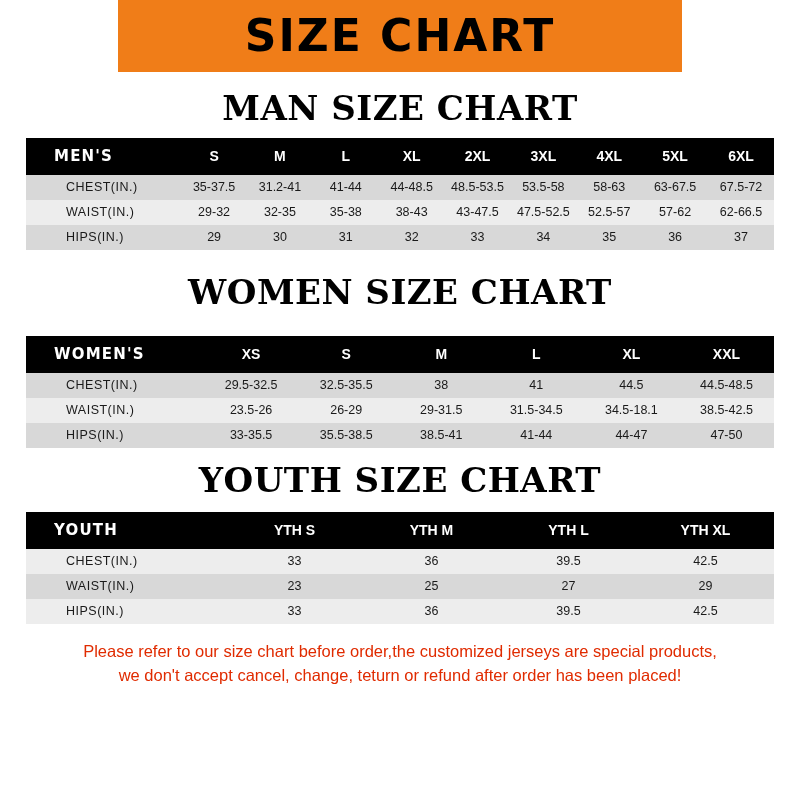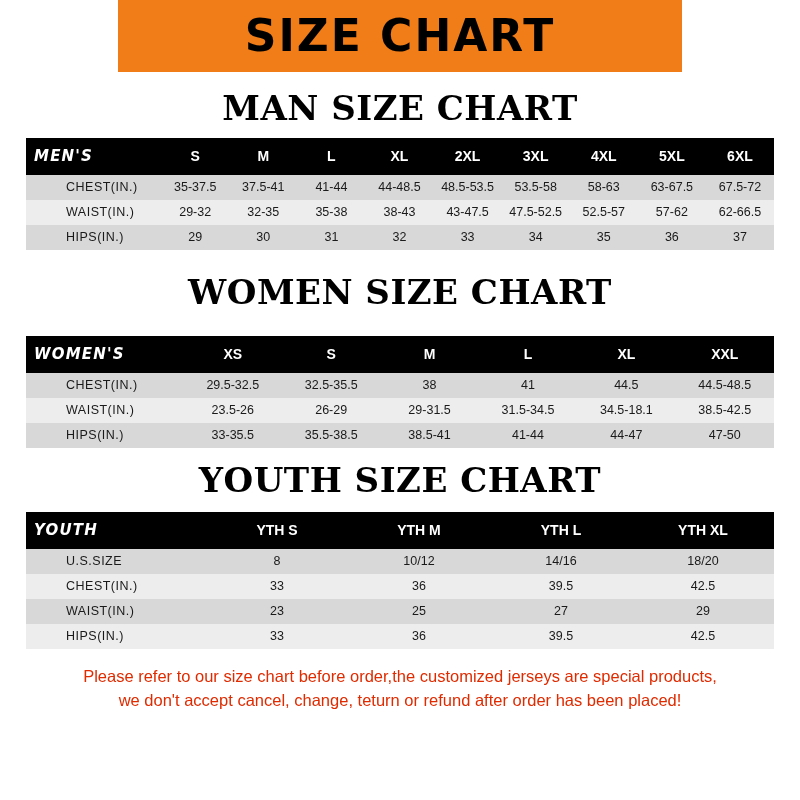--- a/index.html
+++ b/index.html
@@ -85,25 +85,24 @@
   }
   table.size-table thead th {
     background: #000000;
     color: #ffffff;
     font-size: 14px;
     padding: 9px 0 10px 0;
     font-weight: bold;
   }
   table.size-table thead th.row-head {
     text-align: left;
-    padding-left: 8px;
+    padding-left: 28px;
     letter-spacing: 1.2px;
     font-family: "DejaVu Sans", sans-serif;
     font-size: 15px;
-    font-style: italic;
   }
   table.size-table tbody td.row-head {
     text-align: left;
     padding-left: 40px;
     letter-spacing: 0.5px;
     font-size: 12.5px;
   }
   table.size-table tbody tr.odd td {
     background: #d8d8d8;
   }
@@ -151,21 +150,21 @@
           <th>3XL</th>
           <th>4XL</th>
           <th>5XL</th>
           <th>6XL</th>
         </tr>
       </thead>
       <tbody>
         <tr class="odd">
           <td class="row-head">CHEST(IN.)</td>
           <td>35-37.5</td>
-          <td>37.5-41</td>
+          <td>31.2-41</td>
           <td>41-44</td>
           <td>44-48.5</td>
           <td>48.5-53.5</td>
           <td>53.5-58</td>
           <td>58-63</td>
           <td>63-67.5</td>
           <td>67.5-72</td>
         </tr>
         <tr class="even">
           <td class="row-head">WAIST(IN.)</td>
@@ -243,27 +242,20 @@
       <thead>
         <tr>
           <th class="row-head yth-col-0">YOUTH</th>
           <th>YTH S</th>
           <th>YTH M</th>
           <th>YTH L</th>
           <th>YTH XL</th>
         </tr>
       </thead>
       <tbody>
-        <tr class="odd">
-          <td class="row-head">U.S.SIZE</td>
-          <td>8</td>
-          <td>10/12</td>
-          <td>14/16</td>
-          <td>18/20</td>
-        </tr>
         <tr class="even">
           <td class="row-head">CHEST(IN.)</td>
           <td>33</td>
           <td>36</td>
           <td>39.5</td>
           <td>42.5</td>
         </tr>
         <tr class="odd">
           <td class="row-head">WAIST(IN.)</td>
           <td>23</td>

